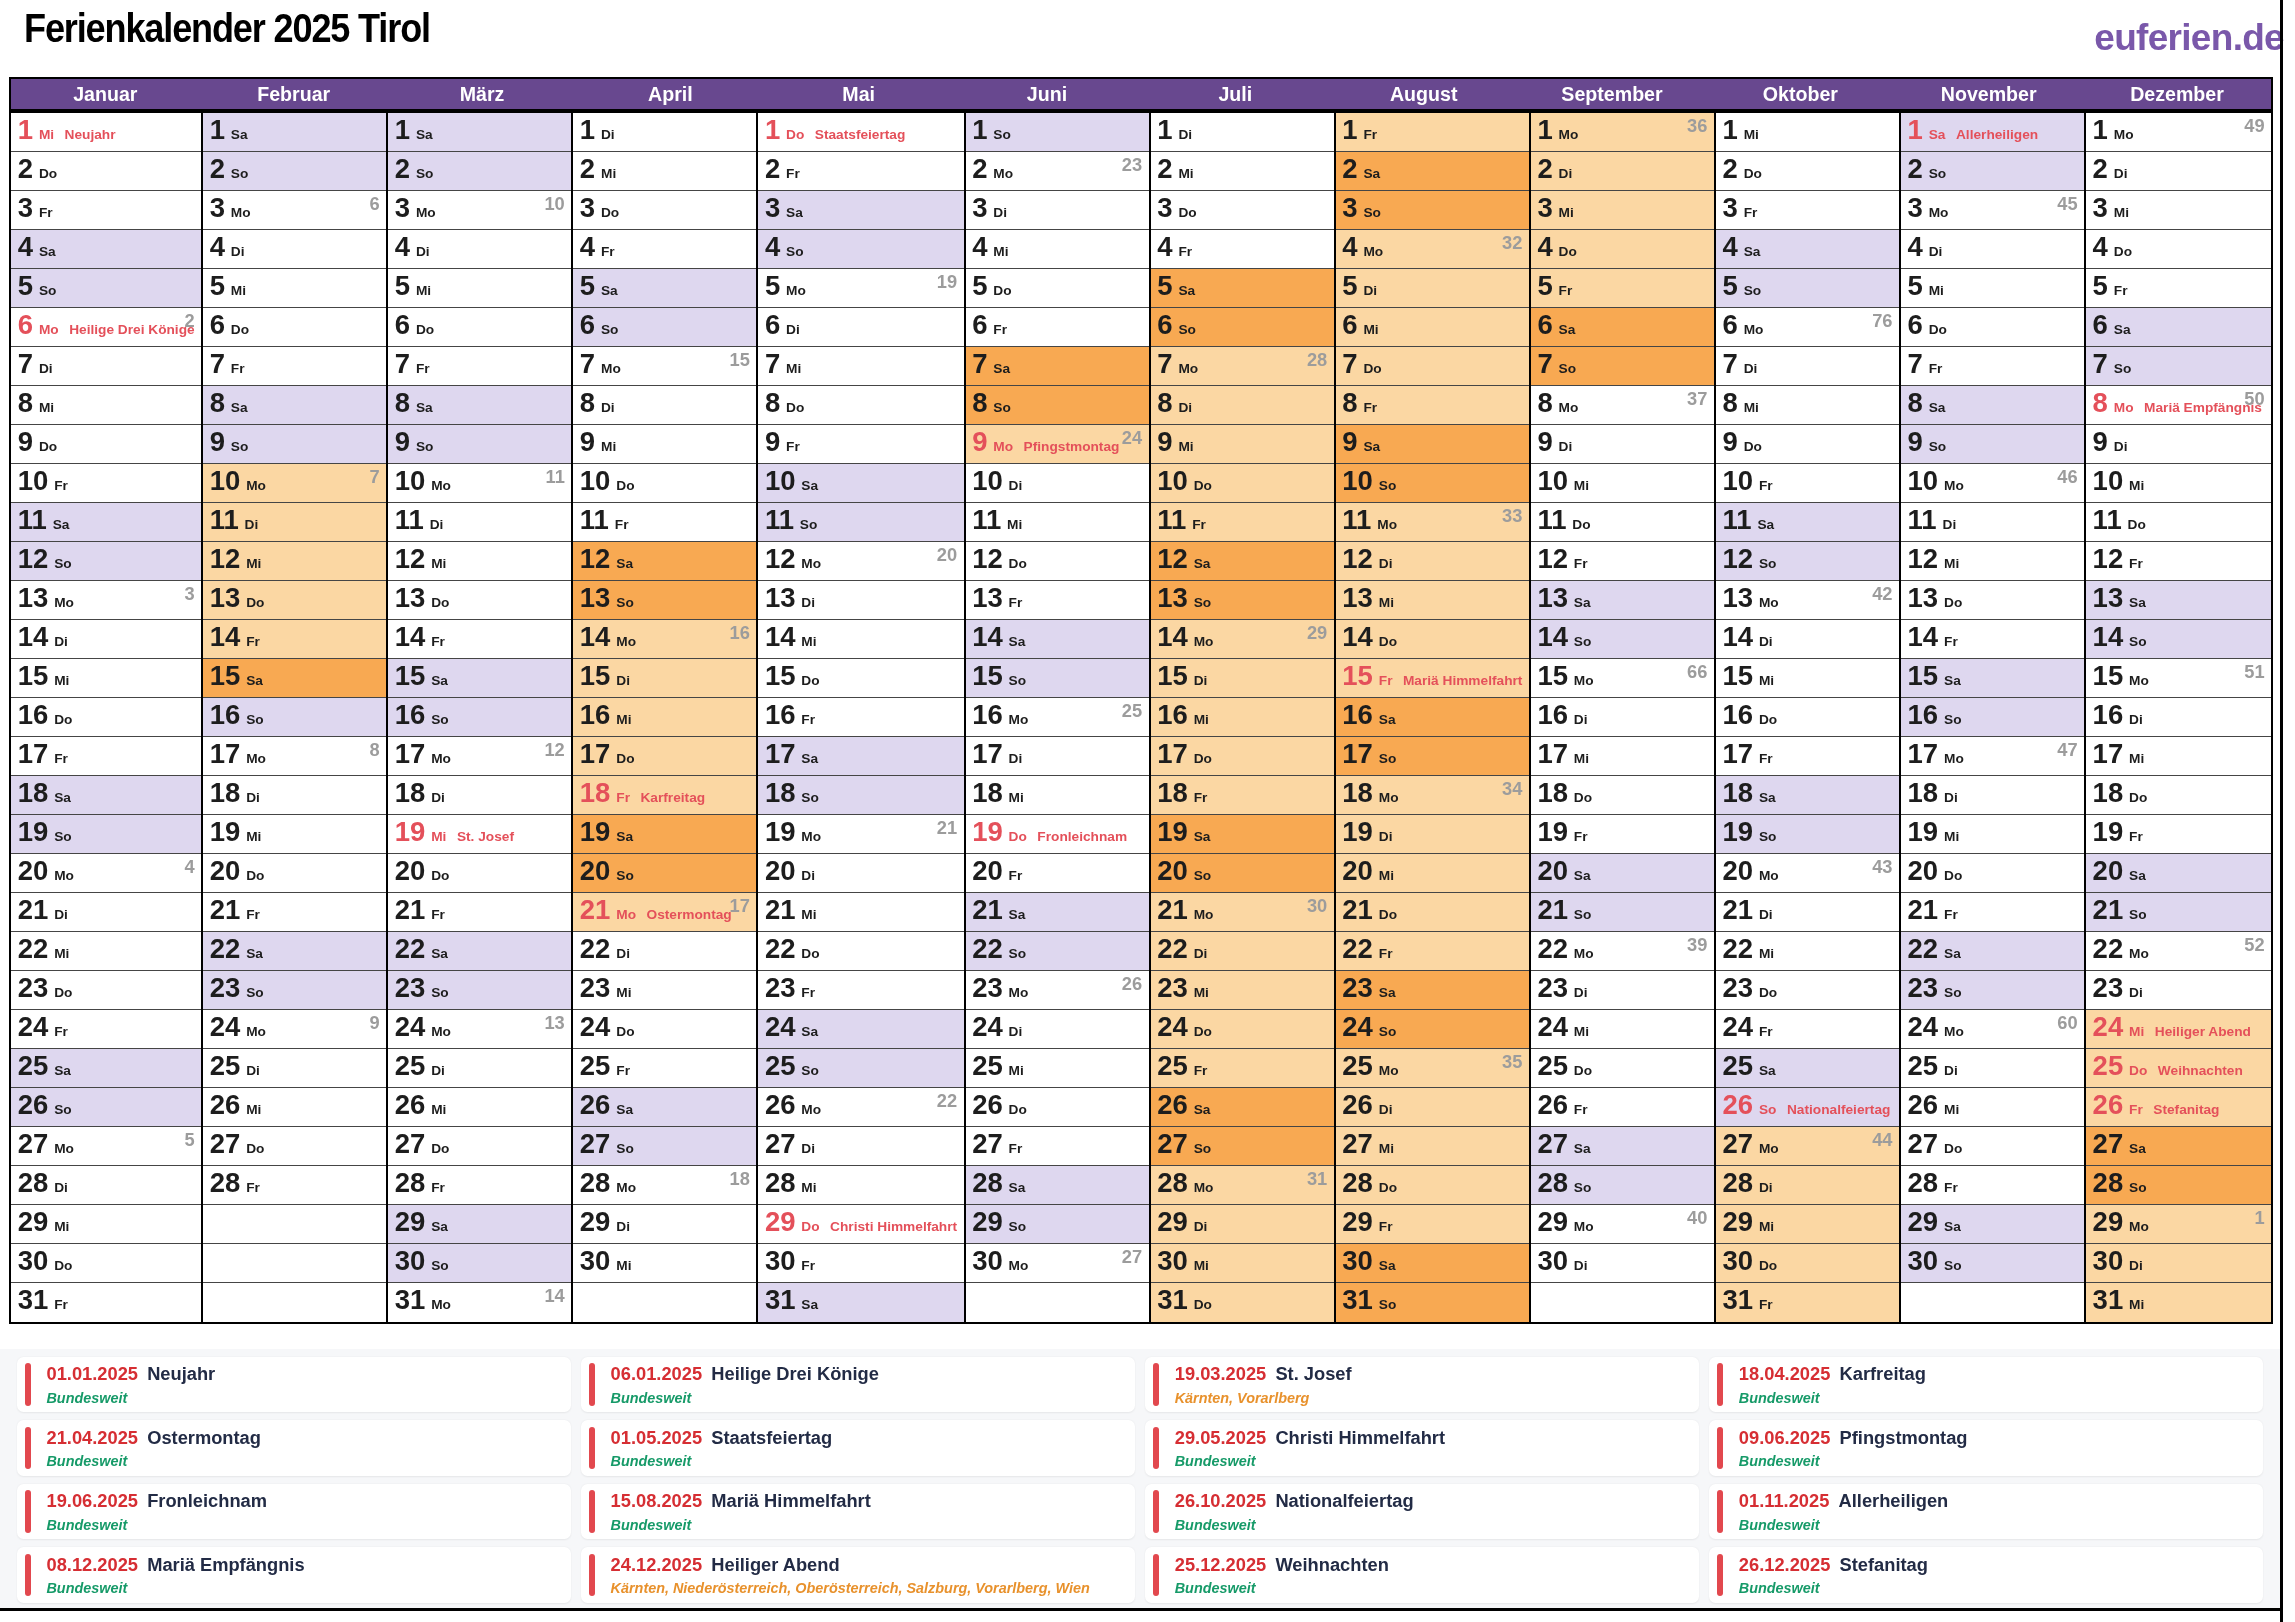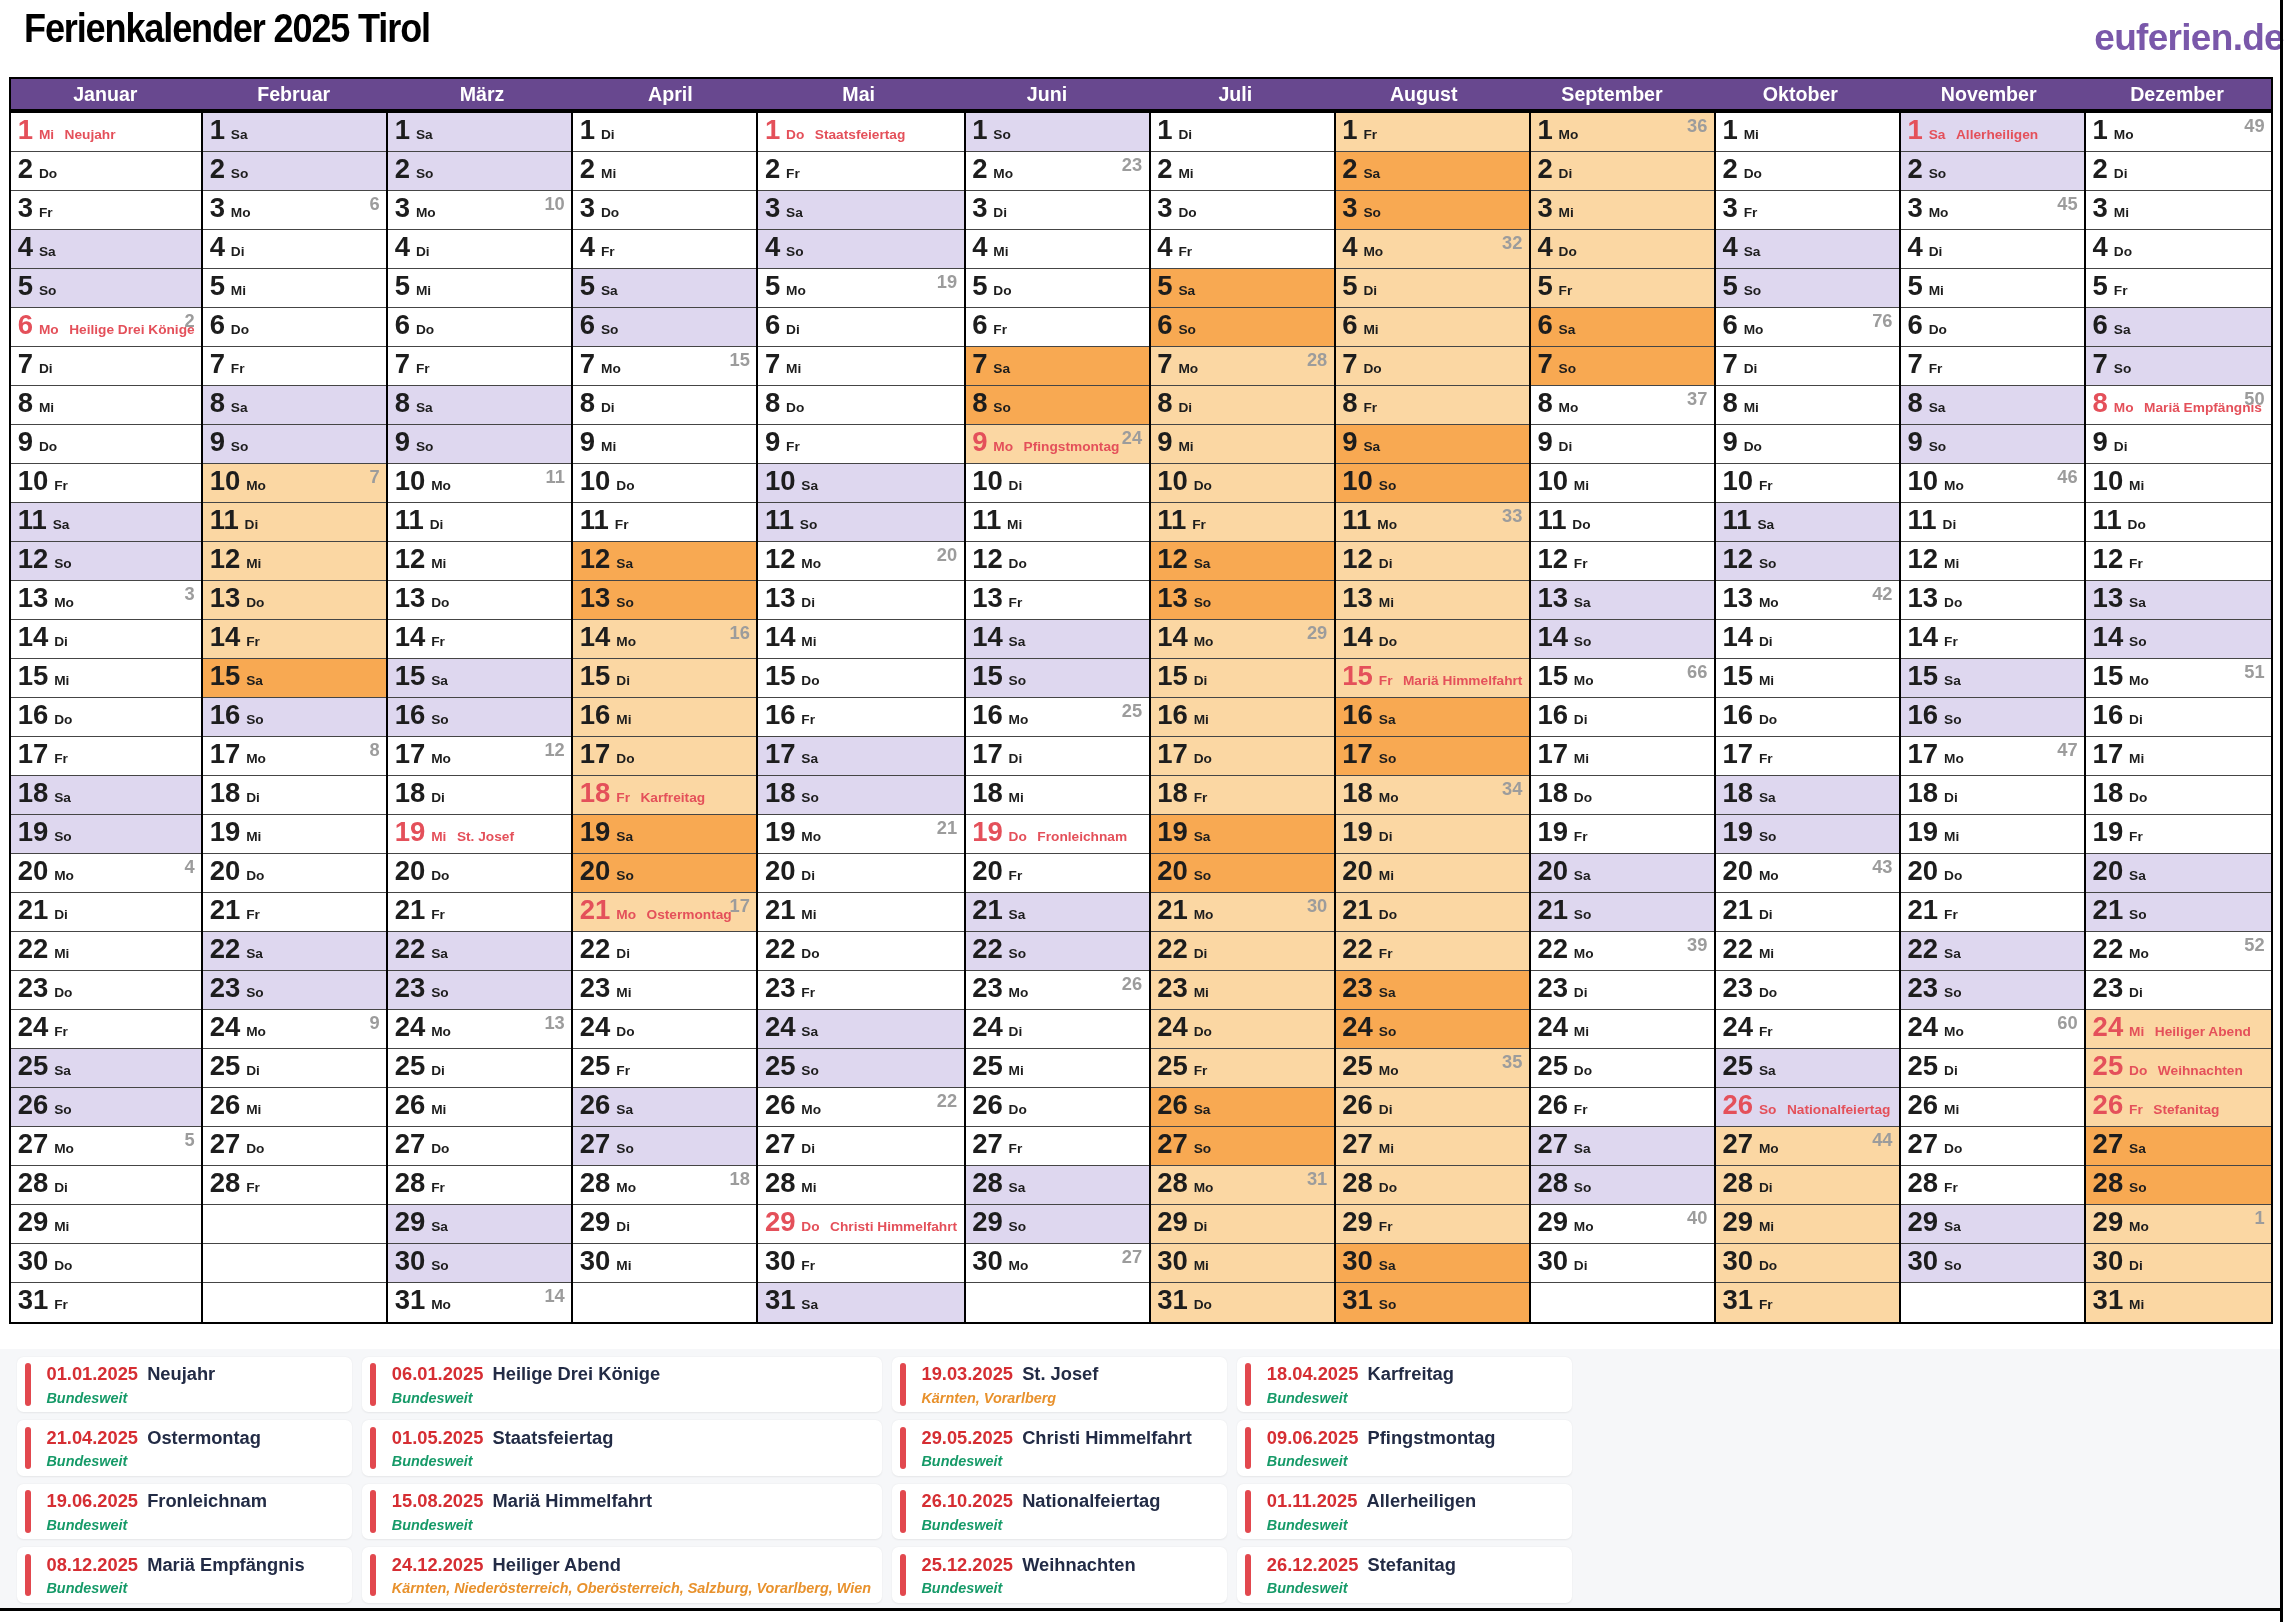--- a/index.html
+++ b/index.html
@@ -21,21 +21,21 @@
   .c.we{background:#ded7ef;}
   .c.sh{background:#fbd7a3;}
   .c.shwe{background:#f8a952;}
   .num{font-size:27.5px;font-weight:bold;color:#1d1d1d;line-height:1;}
   .wd{font-size:13.7px;font-weight:bold;color:#1d1d1d;margin-left:5.9px;}
   .hname{font-size:13.7px;font-weight:bold;color:#e4505a;margin-left:10.5px;white-space:nowrap;}
   .c.hol .num,.c.hol .wd{color:#e4505a;}
   .wk{position:absolute;top:3.9px;right:6.5px;font-size:18.3px;font-weight:bold;color:#9c9c9c;line-height:1;}
   
   .legend{position:absolute;left:0;top:1349px;width:2280px;height:259px;background:#f6f7f9;box-sizing:border-box;
-          padding:7.9px 17px;display:grid;grid-template-columns:repeat(6,1fr);grid-template-rows:repeat(4,1fr);
+          padding:7.9px 17px;display:grid;grid-template-columns:repeat(4,1fr);grid-template-rows:repeat(4,1fr);
           grid-auto-flow:column;gap:7.9px 10.5px;}
   .card{background:#fff;border-radius:6.5px;box-shadow:0 0.7px 2px rgba(0,0,0,.07);display:flex;align-items:stretch;
         padding:6.5px 10.5px 6.5px 7.9px;box-sizing:border-box;}
   .bar{flex:none;width:5.9px;border-radius:5.2px;background:#e2484e;margin-right:15.7px;}
   .card-text{display:flex;flex-direction:column;justify-content:center;gap:4.6px;min-width:0;}
   .l1{font-size:18.3px;font-weight:bold;white-space:nowrap;}
   .l-date{color:#d62e33;margin-right:9.2px;}
   .l-name{color:#222b45;}
   .l2{font-size:14.4px;font-weight:bold;font-style:italic;white-space:nowrap;}
   .l2.national{color:#169a68;}

